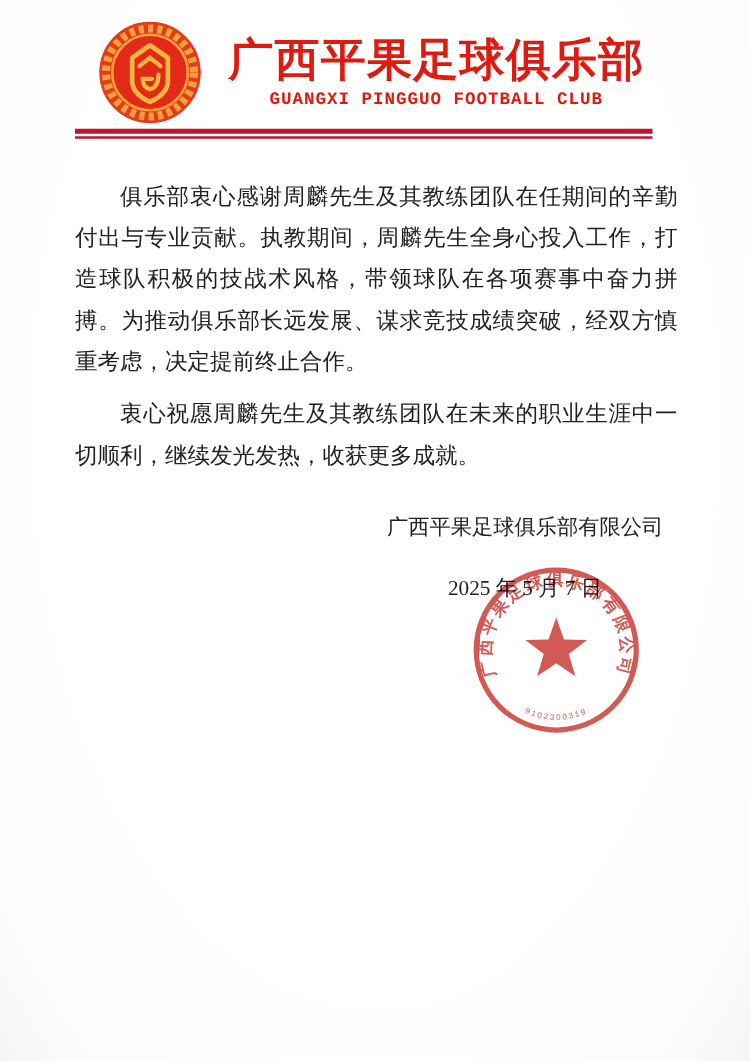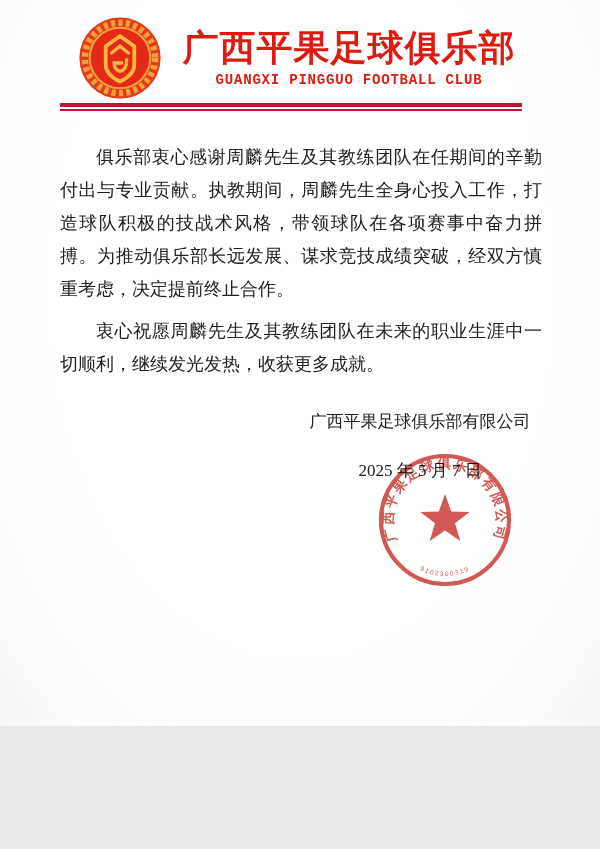--- a/index.html
+++ b/index.html
@@ -8,21 +8,21 @@
     --seal:#cc423c;
     --ink:#212121;
   }
   html,body{margin:0;padding:0;}
   body{
     background:#e9e9e9;
     font-family:"Liberation Serif","DejaVu Serif",serif;
   }
   .page{
     position:relative;
-    width:600px;height:726px;
+    width:600px;height:849px;
     margin:0 auto;
     background:
       radial-gradient(ellipse at 50% 40%, #ffffff 60%, #fcfcfc 88%, #f6f5f4 100%);
     overflow:hidden;
     color:var(--ink);
   }
   
   .header{
     display:flex;
     align-items:center;

